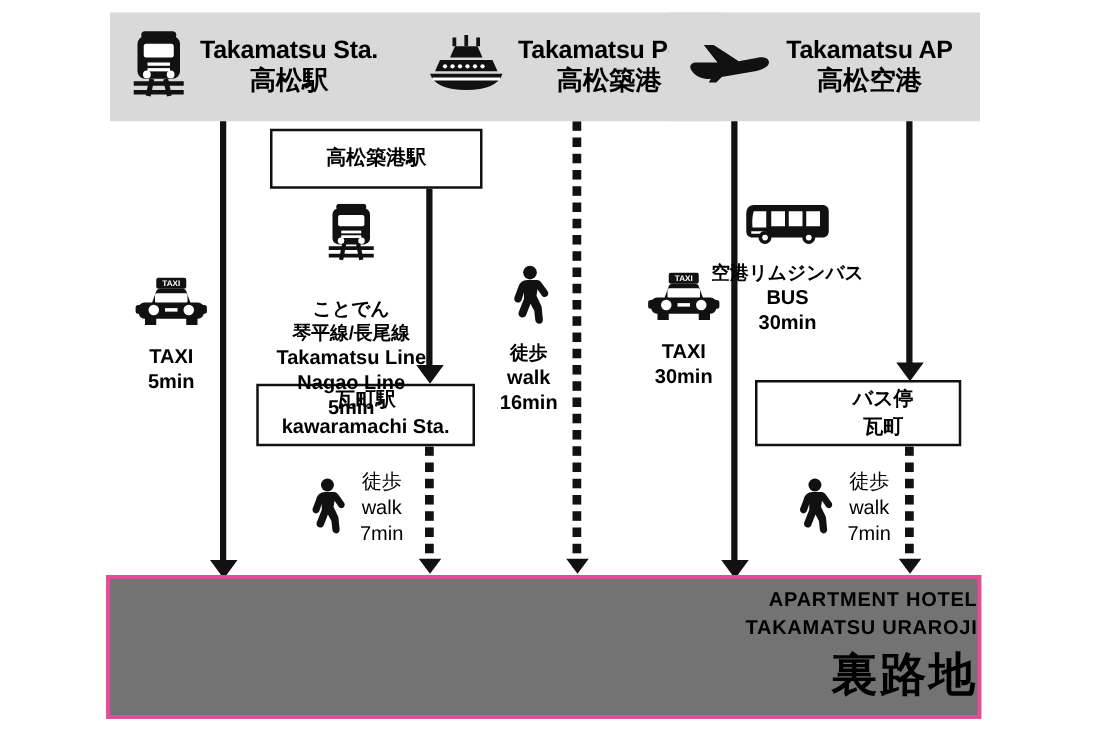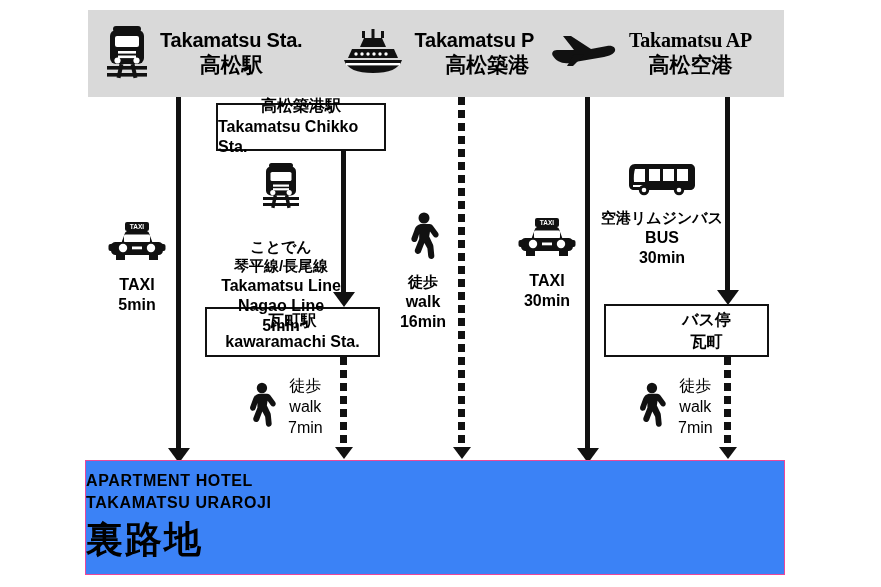--- a/index.html
+++ b/index.html
@@ -119,26 +119,26 @@
   .mode-row .caps{
     display:flex;
     flex-direction:column;
     align-items:center;
     line-height:1.3;
   }
 
   
   #dest{
     position:absolute;
-    border:1px solid #ec4899;
-    background:#3b82f6;
+    border:3px solid #ec4899;
+    background:#737373;
     box-sizing:border-box;
     display:flex;
     flex-direction:column;
-    align-items:flex-start;
+    align-items:flex-end;
     justify-content:center;
   }
   #dest .d1,#dest .d2{
     font-size:16px;
     font-weight:bold;
     letter-spacing:0.6px;
     line-height:1.35;
   }
   #dest .d3{
     font-size:37px;
@@ -198,21 +198,21 @@
         </svg>
       </span>
       <span class="hdr-text">
         <span class="hdr-en">Takamatsu Port</span>
         <span class="hdr-jp">高松築港</span>
       </span>
     </div>
   </div>
 
   <div class="hdr-band" id="band-right" style="left:535px;top:10px;width:249px;height:87px;">
-    <div class="hdr-group" style="margin-left:12px;font-family:Liberation Serif, serif;">
+    <div class="hdr-group" style="margin-left:12px;">
       <span class="hdr-icon">
         <svg width="72" height="44" viewBox="0 0 72 44" aria-hidden="true">
           <path d="M6 27 C4 24 6 21 10 21 L27 21 L16 7 L24 7 L44 20 L60 17 C66 16 69 19 68 22 C67 25 62 27 57 28 L22 34 C15 35 9 32 6 27 Z" fill="#111"></path>
           <path d="M27 25 L20 37 L26 37 L37 26 Z" fill="#111"></path>
         </svg>
       </span>
       <span class="hdr-text">
         <span class="hdr-en">Takamatsu AP</span>
         <span class="hdr-jp">高松空港</span>
       </span>
@@ -235,21 +235,20 @@
   <div class="arrowhead" style="left:576.5px;top:448px;"></div>
 
   <div class="vline" style="left:725px;top:97px;height:200px;"></div>
   <div class="arrowhead" style="left:716.5px;top:290px;"></div>
 
   <div class="dline" style="left:724px;top:357px;height:97px;"></div>
   <div class="arrowhead small" style="left:718.5px;top:447px;"></div>
 
   <div class="obox" id="box-chikko" style="left:216px;top:103px;width:170px;height:48px;">
     <span class="jp">高松築港駅</span>
-    <span class="en">Takamatsu Chikko Sta.</span>
   </div>
 
   <div class="obox" id="box-kawaramachi" style="left:205px;top:307px;width:175px;height:50px;">
     <span class="jp">瓦町駅</span>
     <span class="en">kawaramachi Sta.</span>
   </div>
 
   <div class="obox two-col" id="box-busstop" style="left:604px;top:304px;width:165px;height:53px;padding-left:40px;">
     <span class="col">
       <span class="jp">バス停</span>
@@ -341,21 +340,21 @@
         <circle cx="43" cy="26" r="4.2" fill="#fff"></circle>
         <rect x="24" y="24.5" width="10" height="2.8" fill="#fff"></rect>
         <rect x="8" y="32" width="9" height="6" fill="#111"></rect>
         <rect x="41" y="32" width="9" height="6" fill="#111"></rect>
       </svg>
     </span>
     <span class="cap" style="margin-top:8px;">TAXI</span>
     <span class="cap">30min</span>
   </div>
 
-  <div class="mode" style="left:598px;top:160px;width:128px;">
+  <div class="mode" style="left:566px;top:160px;width:128px;">
     <span>
       <svg width="70" height="36" viewBox="0 0 70 36" aria-hidden="true">
         <path d="M8 4 C4 4 2 7 2 11 L2 25 C2 28 4 30 7 30 L63 30 C66 30 68 28 68 25 L68 9 C68 6 66 4 63 4 Z" fill="#111"></path>
         <path d="M8 9 C7 12 6.5 17 7 22 L18 22 L18 9 Z" fill="#fff"></path>
         <rect x="22" y="9" width="11" height="12" fill="#fff"></rect>
         <rect x="36" y="9" width="11" height="12" fill="#fff"></rect>
         <rect x="50" y="9" width="11" height="12" fill="#fff"></rect>
         <rect x="6" y="25" width="12" height="2" fill="#fff"></rect>
         <circle cx="17" cy="30" r="5.2" fill="#111"></circle>
         <circle cx="17" cy="30" r="2.3" fill="#fff"></circle>

